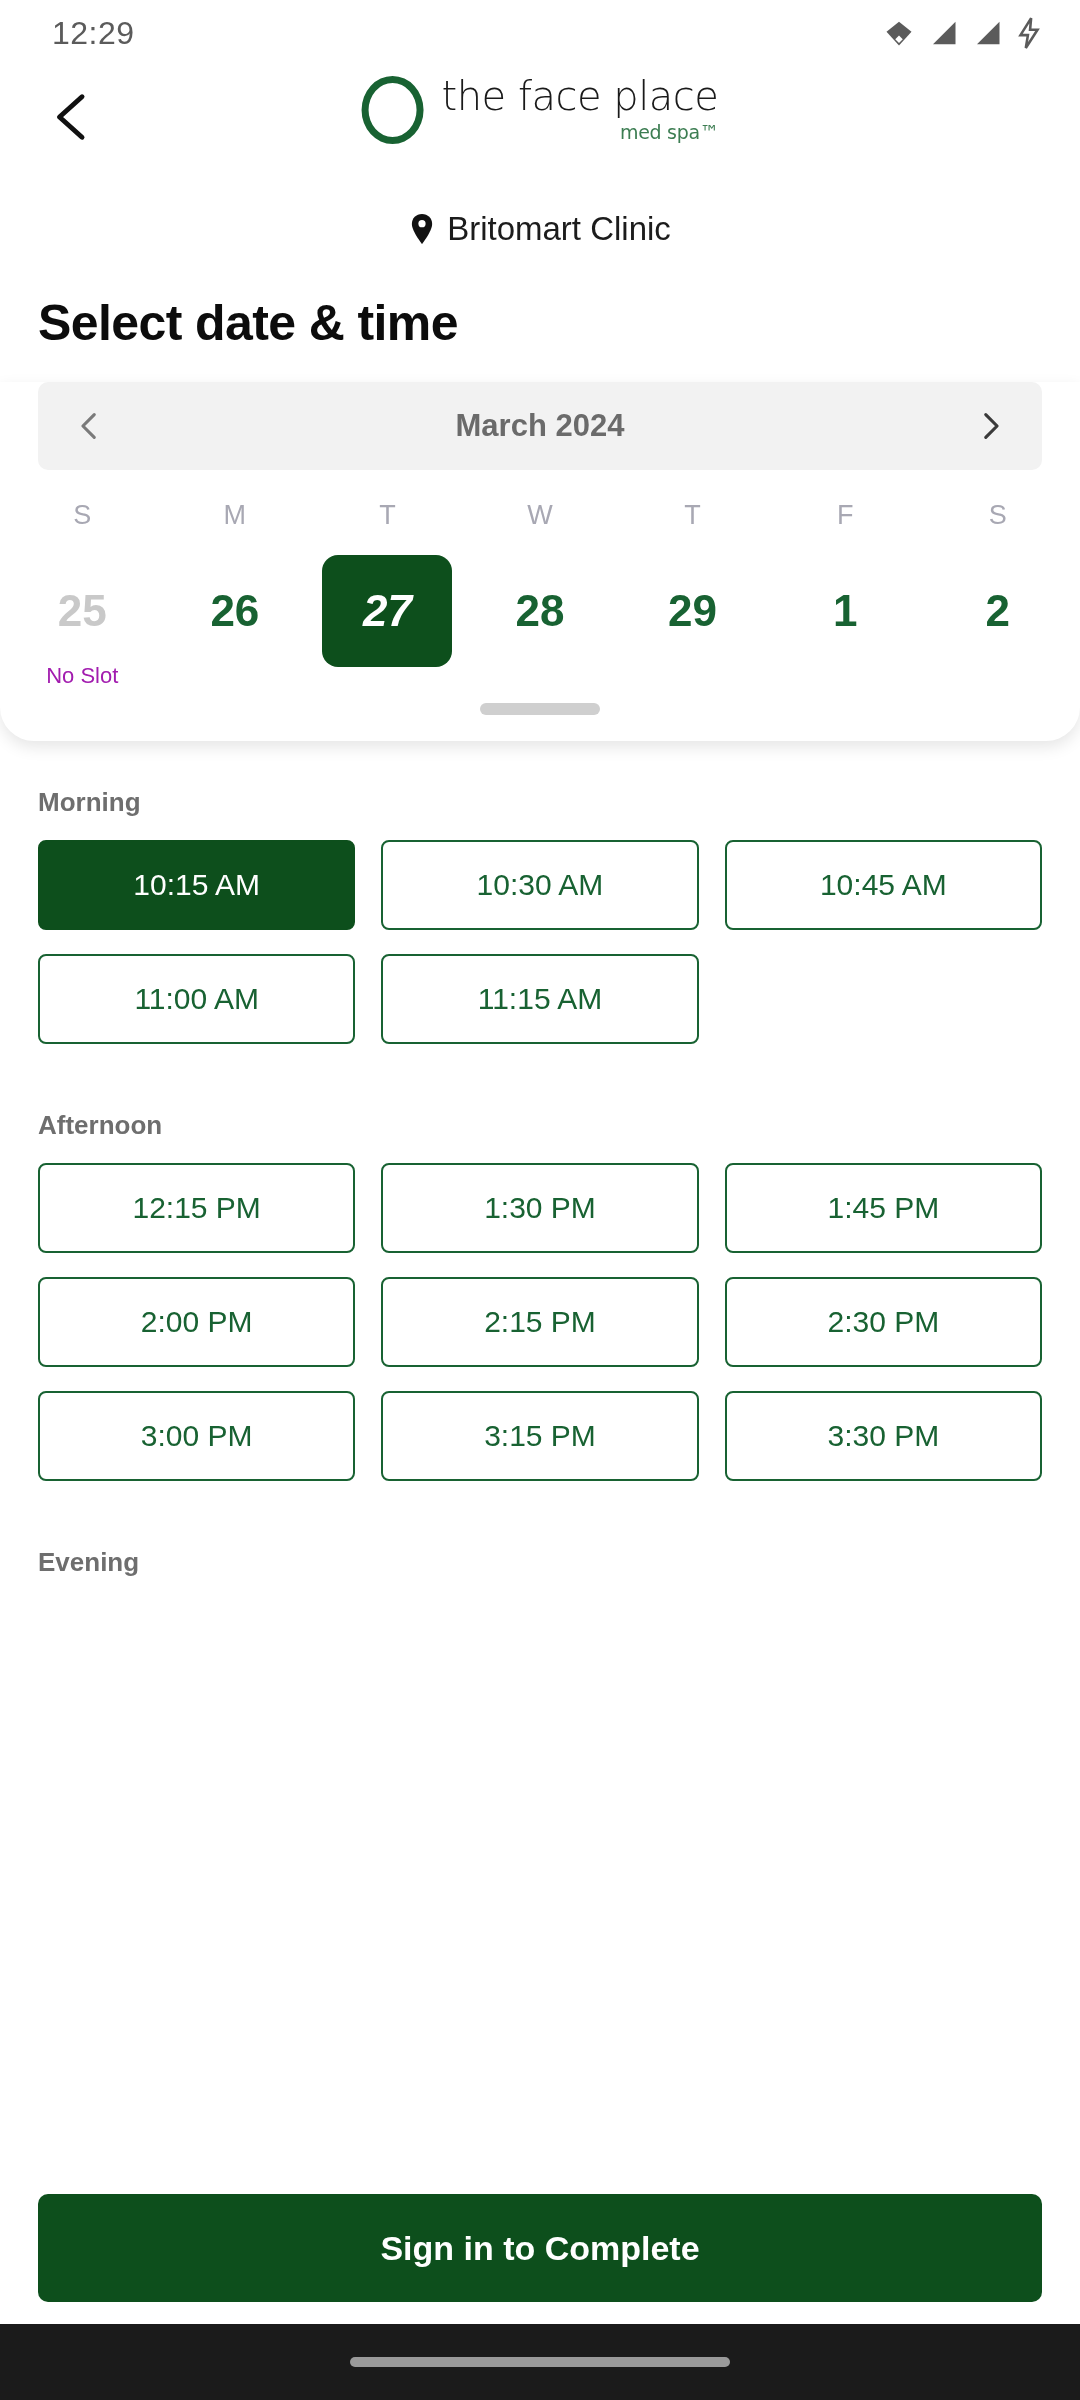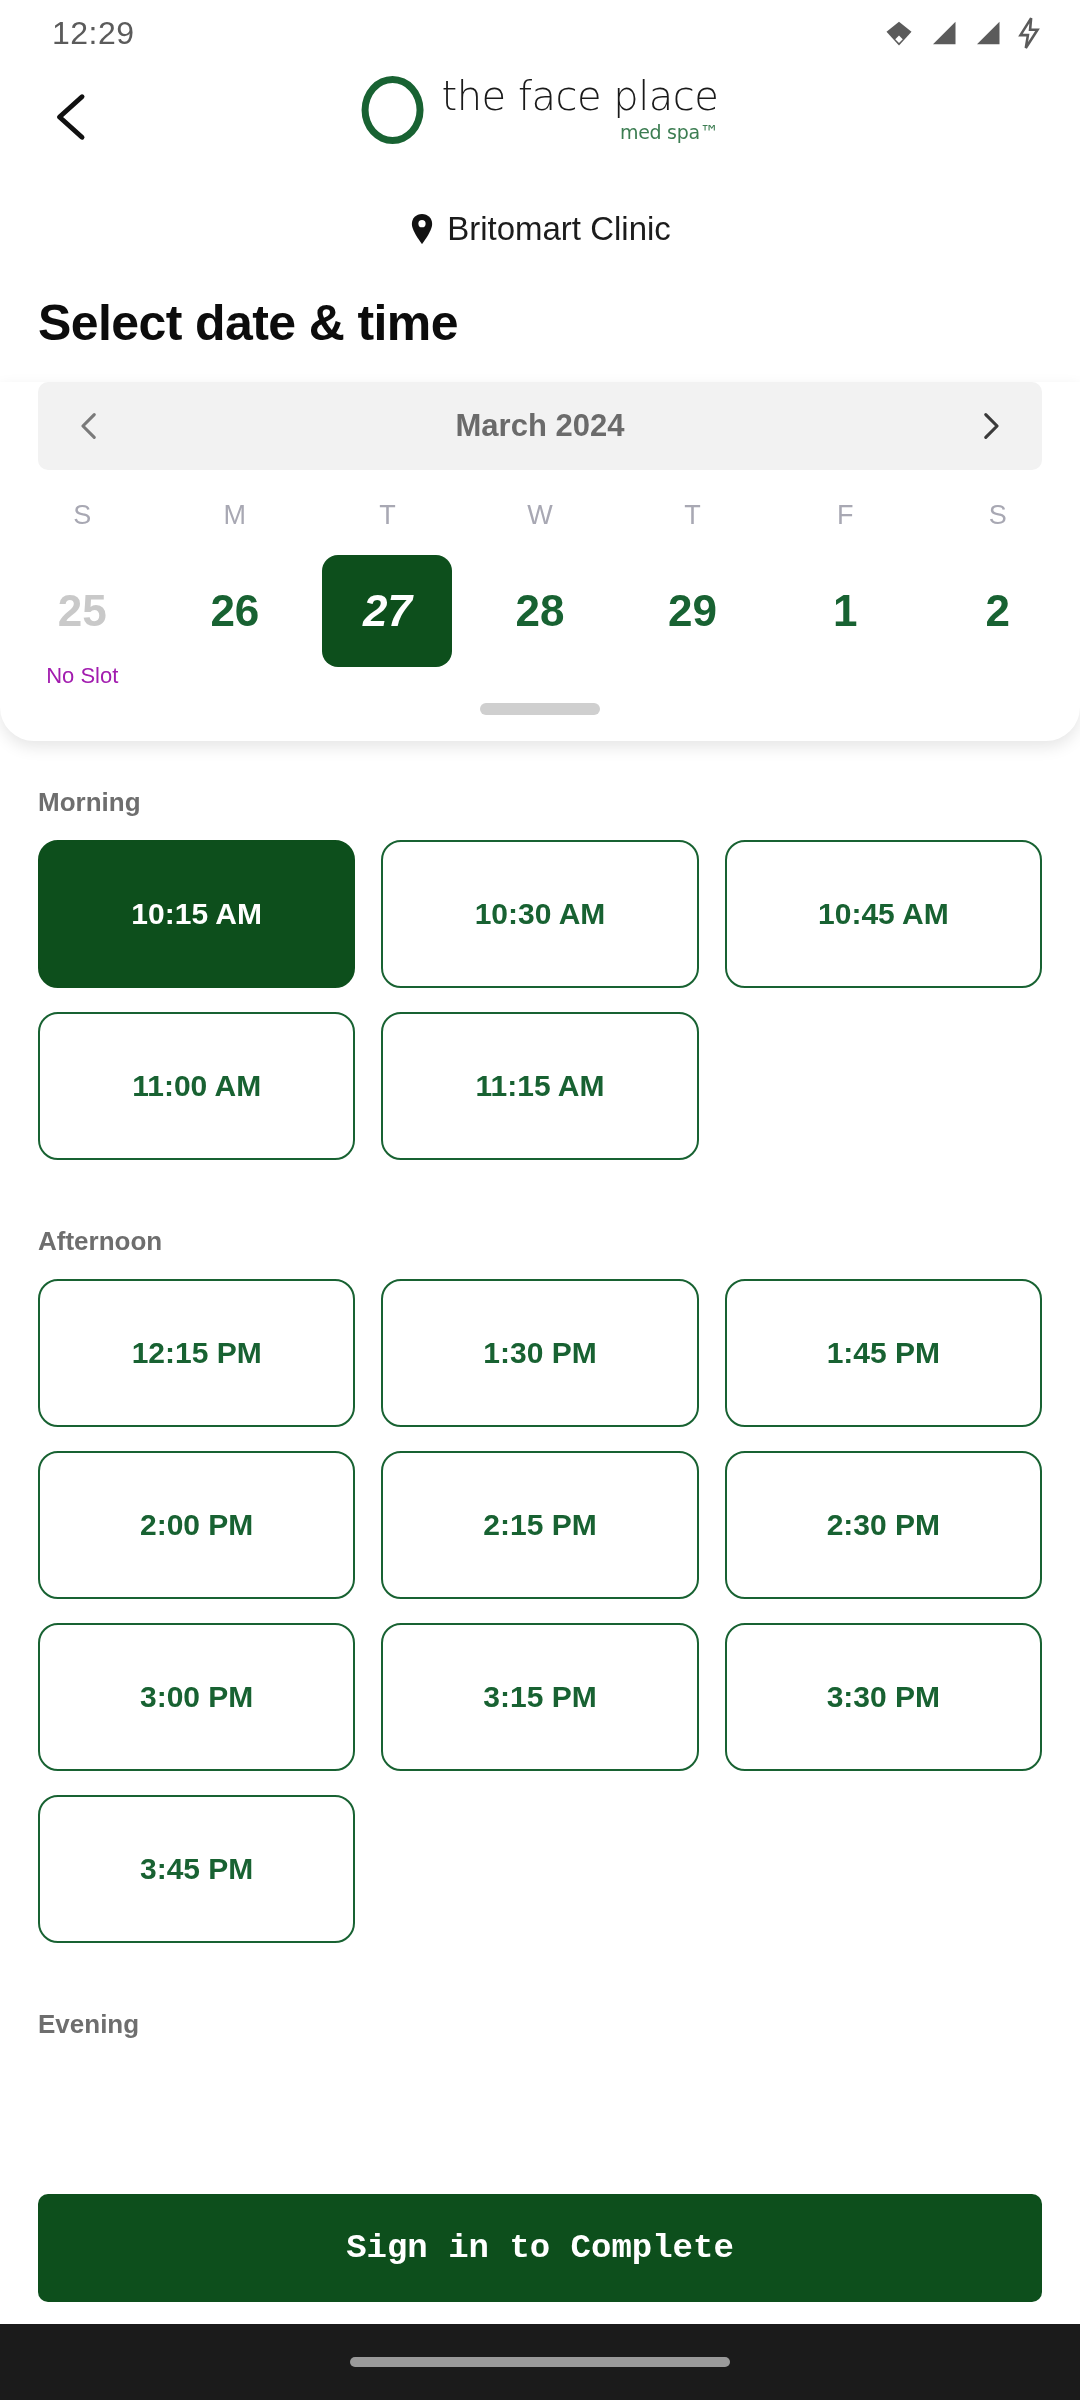--- a/index.html
+++ b/index.html
@@ -109,38 +109,38 @@
   .slots { padding:0 38px; margin-top:46px; }
   .slot-section-label {
     font-size:26px; color:#6e6e6e; font-weight:bold;
     margin-bottom:22px;
   }
   .slot-grid {
     display:grid; grid-template-columns:repeat(3, 1fr);
     gap:24px 26px;
   }
   .slot {
-    height:148px; border:2px solid #186232; border-radius:20px;
+    height:90px; border:2px solid #186232; border-radius:8px;
     background:#fff; display:flex; align-items:center;
-    justify-content:center; font-size:30px; font-weight:bold;
+    justify-content:center; font-size:30px; font-weight:normal;
     color:#186232; cursor:pointer;
   }
   .slot.selected { background:#0d4f1c; border-color:#0d4f1c; color:#fff; }
   .section-gap { height:66px; }
 
   
   .cta-wrap {
     position:absolute; left:0; bottom:98px; width:1080px;
     padding:0 38px;
   }
   .cta-btn {
     width:100%; height:108px; background:#0d4f1c;
     border:none; border-radius:10px; color:#fff;
     font-size:34px; font-weight:bold; cursor:pointer;
-    font-family:Liberation Mono, monospace;
+    font-family:Liberation Sans, sans-serif;
   }
   .navbar {
     position:absolute; left:0; bottom:0; width:1080px;
     height:76px; background:#1b1b1b;
     display:flex; align-items:center; justify-content:center;
   }
   .nav-pill { width:380px; height:10px; background:#9a9a9a; border-radius:5px; }
 </style>
 </head>
 <body>
@@ -269,21 +269,20 @@
       <div class="slot-grid">
         <div class="slot">12:15 PM</div>
         <div class="slot">1:30 PM</div>
         <div class="slot">1:45 PM</div>
         <div class="slot">2:00 PM</div>
         <div class="slot">2:15 PM</div>
         <div class="slot">2:30 PM</div>
         <div class="slot">3:00 PM</div>
         <div class="slot">3:15 PM</div>
         <div class="slot">3:30 PM</div>
-        <div class="slot">3:45 PM</div>
       </div>
       <div class="section-gap"></div>
       <div class="slot-section-label">Evening</div>
       <div class="slot-grid"></div>
     </div>
 
   <div class="cta-wrap">
     <button class="cta-btn">Sign in to Complete</button>
   </div>
 

